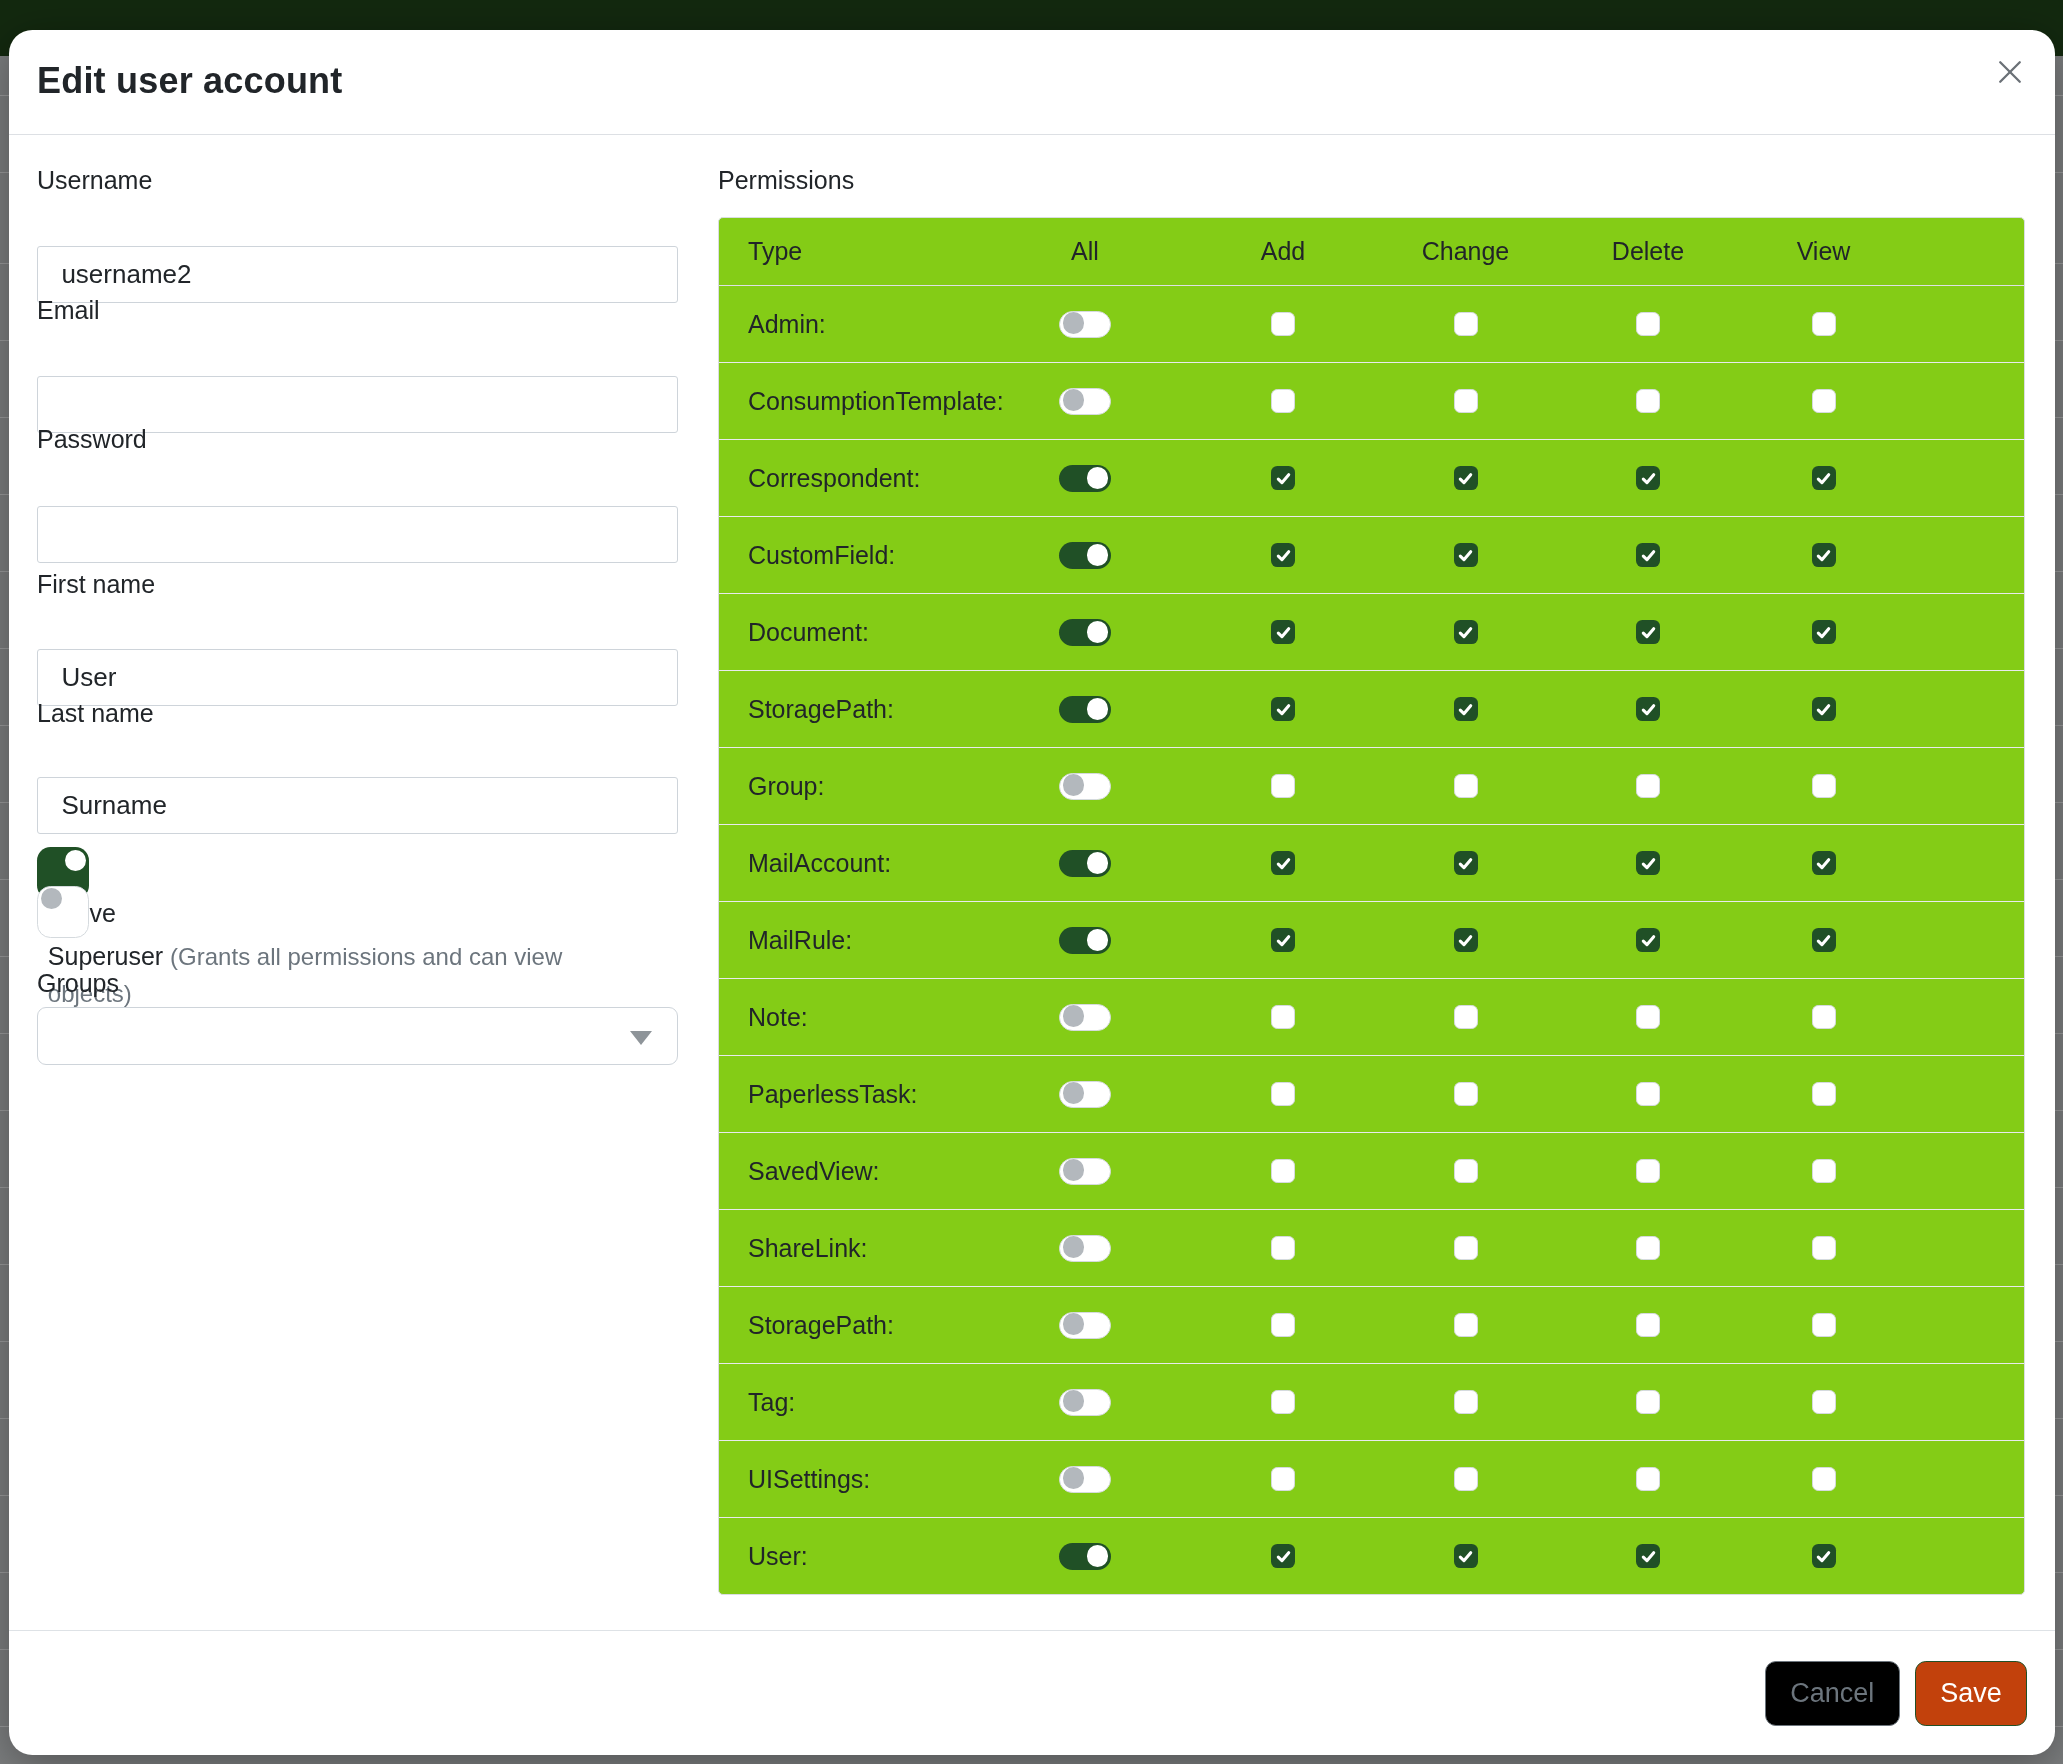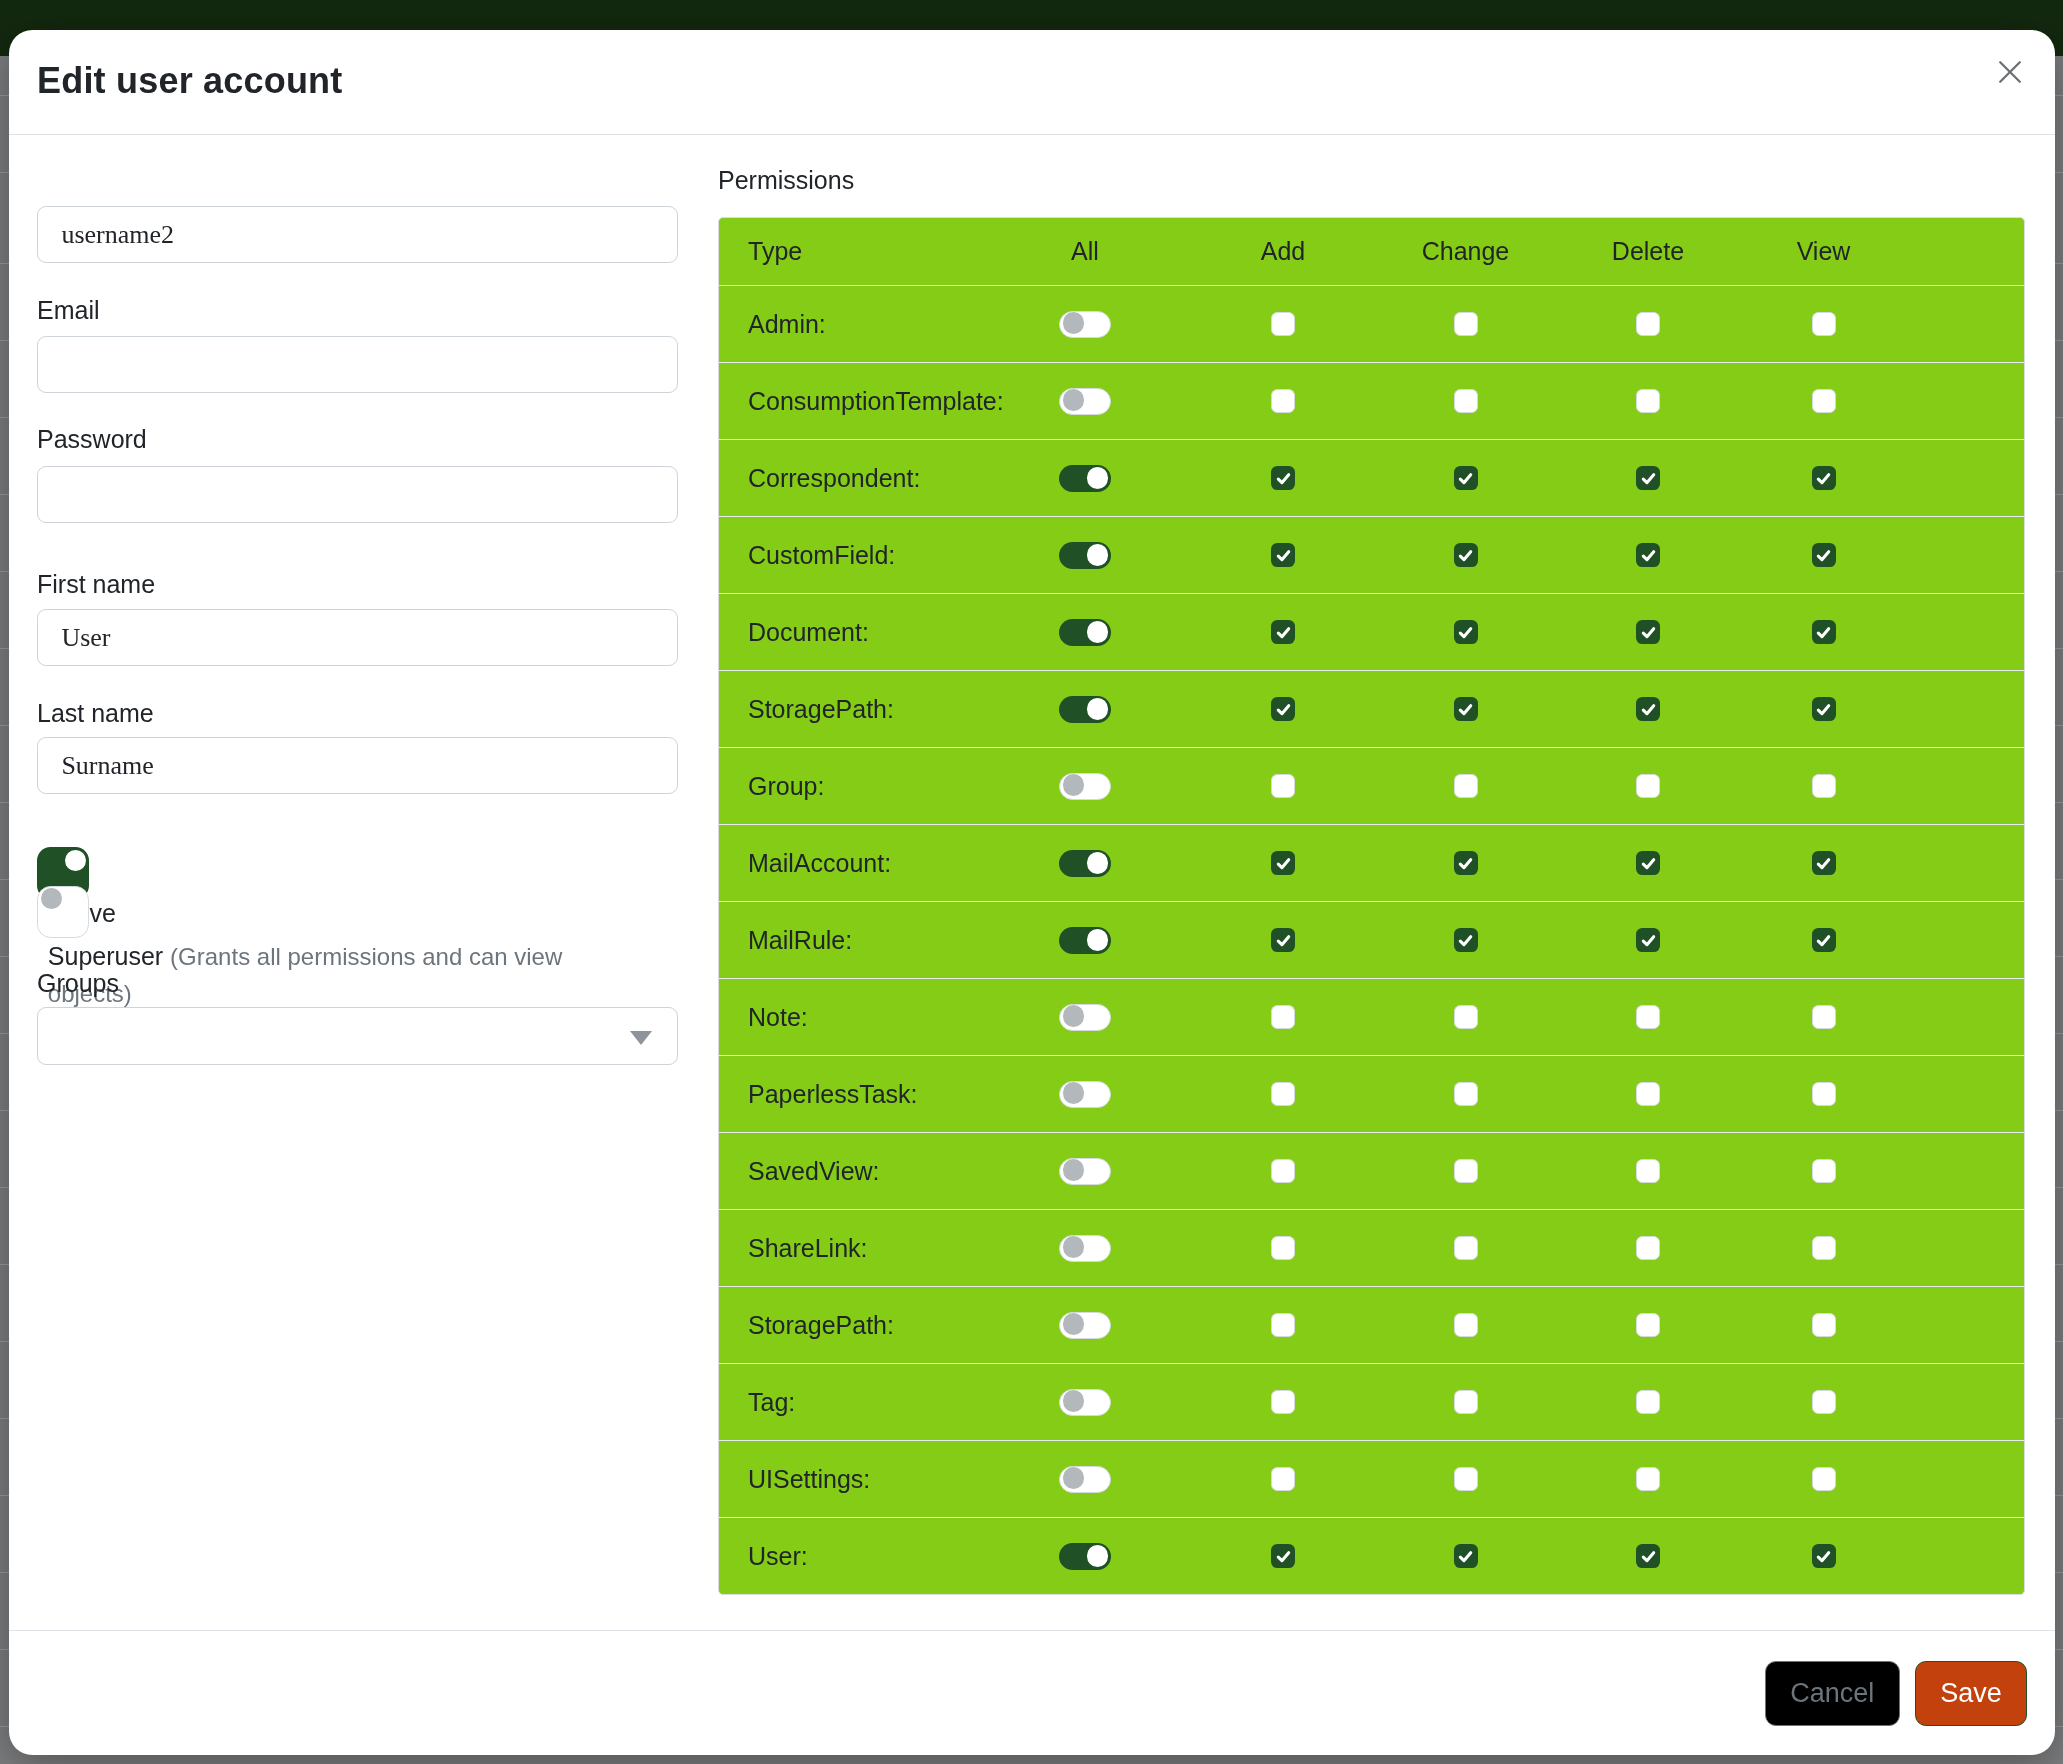--- a/index.html
+++ b/index.html
@@ -21,23 +21,23 @@
     border-bottom:1.8px solid #dde0e4; }
   .modal-title { position:absolute; left:28px; top:27px; font-size:36px; line-height:47px;
     font-weight:600; color:#212529; letter-spacing:0.2px; }
   .close-btn { position:absolute; right:25px; top:23.4px; width:40px; height:40px;
     background:none; border:none; cursor:pointer; display:flex; align-items:center; justify-content:center; }
 
   
   .field-label { position:absolute; left:28px; width:641px; height:31px;
     font-size:25px; line-height:31px; color:#212529; }
   .text-input { position:absolute; left:28px; width:641px; height:57px;
-    border:1.8px solid #ced4da; border-radius:9px; background:#fff;
+    border:1.8px solid #ced4da; border-radius:3px; background:#fff;
     font-size:26px; color:#212529; padding:0 23.4px;
-    font-family:Liberation Serif, serif; outline:none; }
+    font-family:Liberation Sans, sans-serif; outline:none;margin-top:40px; }
 
   .switch { width:52px; height:27px; border-radius:13.5px; position:relative; flex:0 0 52px; cursor:pointer; }
   .switch.on  { background:#205026; }
   .switch.on  .knob { position:absolute; right:2.7px; top:2.7px;  width:21.6px; height:21.6px; border-radius:50%; background:#fff; }
   .switch.off { background:#fff; border:1.8px solid #d5dade; }
   .switch.off .knob { position:absolute; left:2.7px;  top:0.9px;  width:21.6px; height:21.6px; border-radius:50%; background:#b3b8bd; }
 
   .toggle-row { position:absolute; left:28px; display:flex; align-items:flex-start;flex-direction:column; }
   .toggle-row .lbl { margin-left:10.8px; font-size:25px; line-height:29px; color:#212529; }
   .toggle-hint { color:#6c757d; font-size:24px; }
@@ -89,20 +89,21 @@
     <button class="close-btn">
       <span>
         <svg width="32" height="32" viewBox="0 0 36 36">
           <line x1="7" y1="7" x2="29" y2="29" stroke="#6b7177" stroke-width="2.6" stroke-linecap="round"></line>
           <line x1="29" y1="7" x2="7" y2="29" stroke="#6b7177" stroke-width="2.6" stroke-linecap="round"></line>
         </svg>
       </span>
     </button>
   </div>
 
+  <div class="field-label" style="top:135px">Username</div>
   <input class="text-input" style="top: 176px;" type="text" value="username2">
 
   <div class="field-label" style="top:265px">Email</div>
   <input class="text-input" style="top: 306px;" type="text" value="">
 
   <div class="field-label" style="top:394px">Password</div>
   <input class="text-input" style="top: 436px;" type="password" value="">
 
   <div class="field-label" style="top:539px">First name</div>
   <input class="text-input" style="top: 579px;" type="text" value="User">

